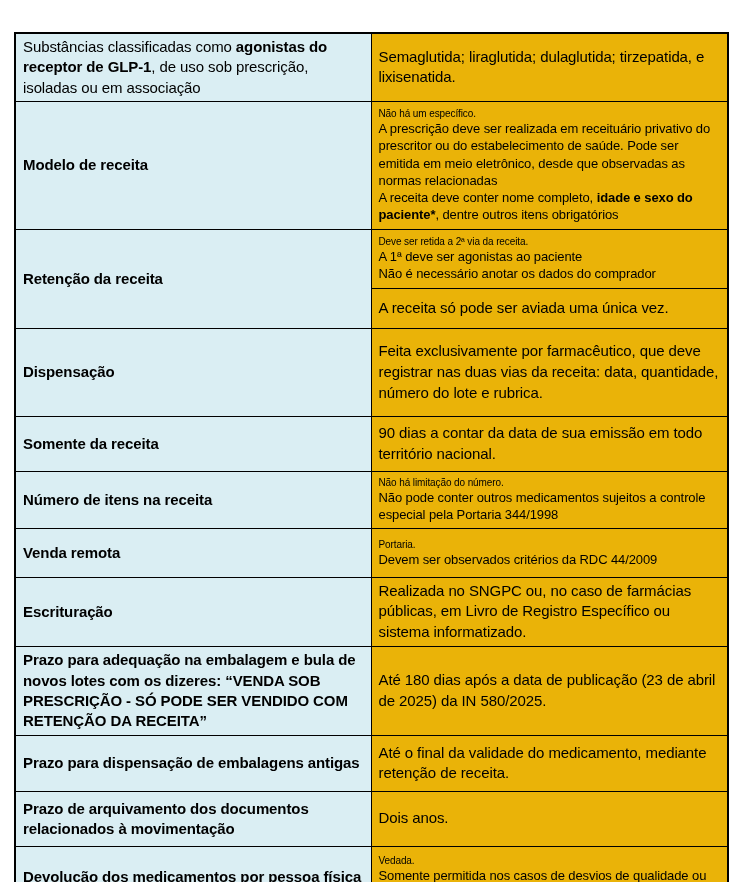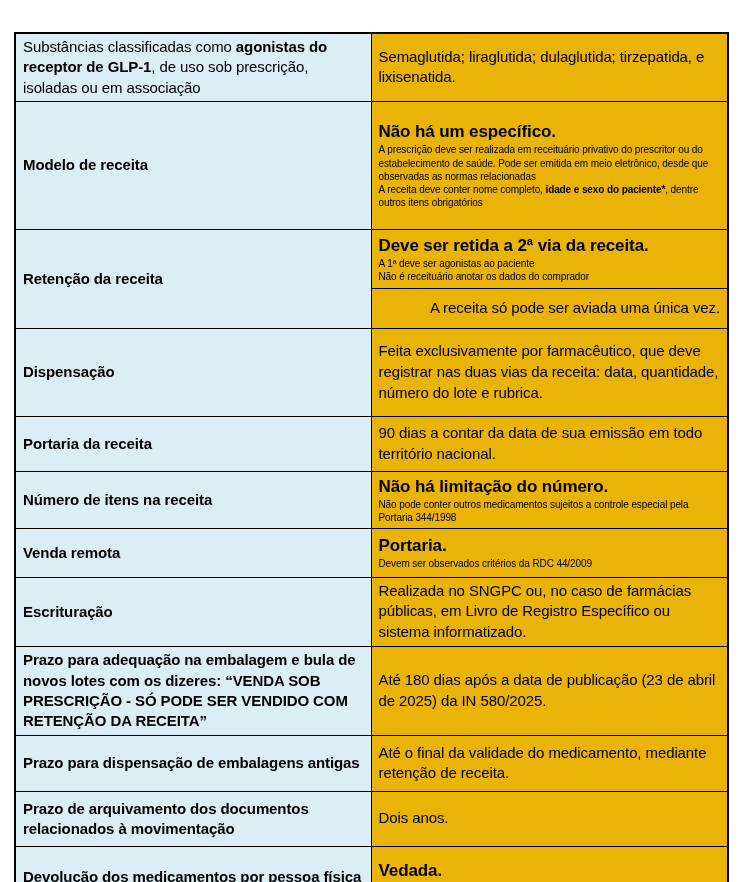--- a/index.html
+++ b/index.html
@@ -40,22 +40,22 @@
     letter-spacing: -0.1px;
   }
   td.label .normal { font-weight: normal; }
   td.value {
     background: #eab308;
     font-size: 15px;
     line-height: 1.38;
     letter-spacing: -0.1px;
   }
   .main-line { font-size: 15px; line-height: 1.38; }
-  .bold-line { font-size: 17px; font-weight: bold; line-height: 1.3; }
-  .small-line { font-size: 10px; line-height: 1.32; letter-spacing: -0.1px; }
+  .bold-line { font-size: 10px; font-weight: normal; line-height: 1.3; }
+  .small-line { font-size: 13px; line-height: 1.32; letter-spacing: -0.1px; }
   .small-line .emph { font-weight: bold; }
 </style>
 </head>
 <body>
 
 <div class="page">
   <table class="rules">
 
     <tbody>
         <tr style="height:67px;">
@@ -72,38 +72,38 @@
         <div class="small-line">A prescrição deve ser realizada em receituário privativo do prescritor ou do estabelecimento de saúde. Pode ser emitida em meio eletrônico, desde que observadas as normas relacionadas</div>
         <div class="small-line"><span>A receita deve conter nome completo, </span><span class="emph">idade e sexo do paciente*</span><span>, dentre outros itens obrigatórios</span></div>
       </td>
     </tr>
 
     <tr style="height:59px;">
       <td class="label" rowspan="2">Retenção da receita</td>
       <td class="value">
         <div class="bold-line">Deve ser retida a 2ª via da receita.</div>
         <div class="small-line">A 1ª deve ser agonistas ao paciente</div>
-        <div class="small-line">Não é receituário anotar os dados do comprador</div>
+        <div class="small-line">Não é necessário anotar os dados do comprador</div>
       </td>
     </tr>
-    <tr style="height:40px;text-align:right;">
+    <tr style="height:40px;">
       <td class="value">
         <div class="main-line">A receita só pode ser aviada uma única vez.</div>
       </td>
     </tr>
 
     <tr style="height:88px;">
       <td class="label">Dispensação</td>
       <td class="value">
         <div class="main-line">Feita exclusivamente por farmacêutico, que deve registrar nas duas vias da receita: data, quantidade, número do lote e rubrica.</div>
       </td>
     </tr>
 
     <tr style="height:55px;">
-      <td class="label">Portaria da receita</td>
+      <td class="label">Somente da receita</td>
       <td class="value">
         <div class="main-line">90 dias a contar da data de sua emissão em todo território nacional.</div>
       </td>
     </tr>
 
     <tr style="height:57px;">
       <td class="label">Número de itens na receita</td>
       <td class="value">
         <div class="bold-line">Não há limitação do número.</div>
         <div class="small-line">Não pode conter outros medicamentos sujeitos a controle especial pela Portaria 344/1998</div>

